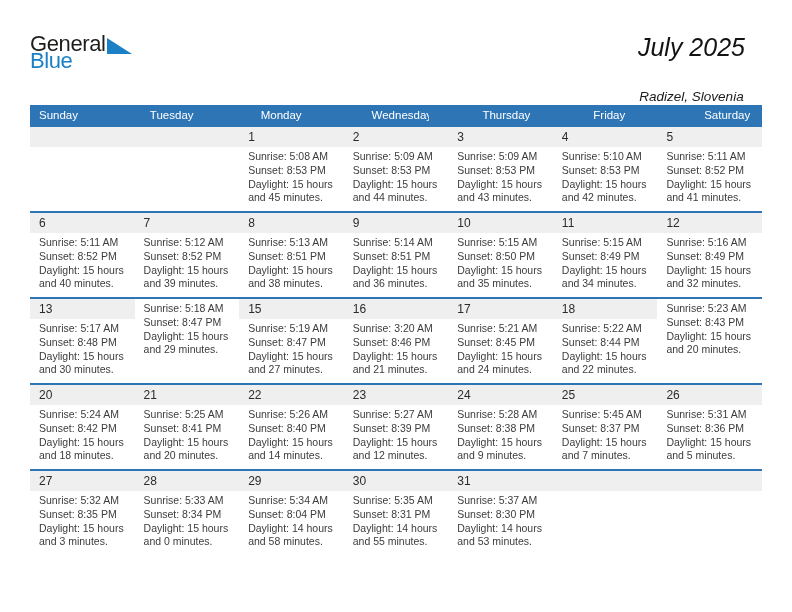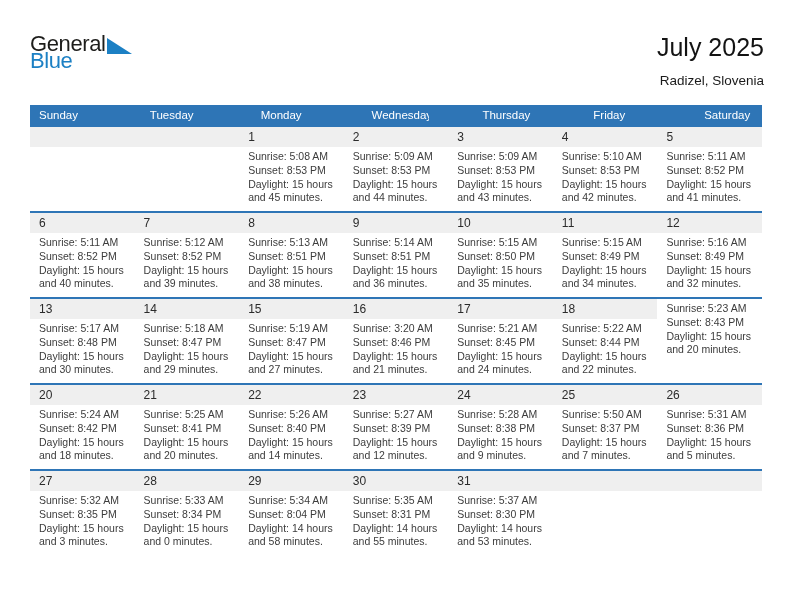--- a/index.html
+++ b/index.html
@@ -3,28 +3,28 @@
 <meta charset="utf-8">
 <style>
   html,body{margin:0;padding:0;}
   body{
     width:792px;height:612px;background:#ffffff;
     font-family:"Liberation Sans", sans-serif;
   }
   .page{position:relative;width:792px;height:612px;overflow:hidden;background:#fff;}
 
   
-  .topbar{position:absolute;left:30px;right:28px;top:33px;display:flex;justify-content:space-between;align-items:flex-start;}
+  .topbar{position:absolute;left:30px;right:47px;top:33px;display:flex;justify-content:space-between;align-items:flex-start;}
   .logo{line-height:1;}
   .logo-row1{display:flex;align-items:flex-end;font-size:22px;color:#1d1d1b;letter-spacing:-0.4px;}
   .logo-tri{width:25px;height:16px;margin-left:2px;margin-bottom:1px;}
   .logo-row2{font-size:22px;color:var(--logo-blue,#1c80c4);margin-top:-5px;letter-spacing:-0.4px;}
-  .title-block{text-align:right;}
+  .title-block{text-align:center;font-style:italic;}
   .month-title{font-size:25px;color:#131313;}
-  .location{font-size:13.5px;color:#1b1b1b;margin-top:11px;}
+  .location{font-size:13.5px;color:#1b1b1b;margin-top:27px;}
 
   
   .calendar{position:absolute;left:30px;top:105px;width:732px;}
   .dow-row{display:grid;grid-template-columns:repeat(7,1fr);background:var(--header-bg,#2E75B6);height:20px;gap:44px;}
   .dow{color:#ffffff;font-size:11.5px;display:flex;align-items:center;padding-left:9px;overflow:hidden;white-space:nowrap;}
   .grid{display:grid;grid-template-columns:repeat(7,1fr);grid-auto-rows:86px;}
   .cell{border-top:2px solid var(--separator,#2E75B6);overflow:hidden;background:#fff;}
   .strip{height:20px;background:var(--strip-bg,#EFEFEF);display:flex;align-items:center;padding-left:9px;font-size:12px;color:#2b2b2b;}
   .body{padding:3px 4px 0 9px;font-size:10.5px;color:#3c3c3c;line-height:13.8px;}
   .body div{white-space:nowrap;}
@@ -178,21 +178,20 @@
         <div class="cell">
           <div class="strip">13</div>
           <div class="body">
             <div>Sunrise: 5:17 AM</div>
             <div>Sunset: 8:48 PM</div>
             <div>Daylight: 15 hours</div>
             <div>and 30 minutes.</div>
           </div>
         </div>
         <div class="cell">
-          <div class="strip">14</div>
           <div class="body">
             <div>Sunrise: 5:18 AM</div>
             <div>Sunset: 8:47 PM</div>
             <div>Daylight: 15 hours</div>
             <div>and 29 minutes.</div>
           </div>
         </div>
         <div class="cell">
           <div class="strip">15</div>
           <div class="body">
@@ -278,21 +277,21 @@
           <div class="body">
             <div>Sunrise: 5:28 AM</div>
             <div>Sunset: 8:38 PM</div>
             <div>Daylight: 15 hours</div>
             <div>and 9 minutes.</div>
           </div>
         </div>
         <div class="cell">
           <div class="strip">25</div>
           <div class="body">
-            <div>Sunrise: 5:50 AM</div>
+            <div>Sunrise: 5:45 AM</div>
             <div>Sunset: 8:37 PM</div>
             <div>Daylight: 15 hours</div>
             <div>and 7 minutes.</div>
           </div>
         </div>
         <div class="cell">
           <div class="strip">26</div>
           <div class="body">
             <div>Sunrise: 5:31 AM</div>
             <div>Sunset: 8:36 PM</div>

